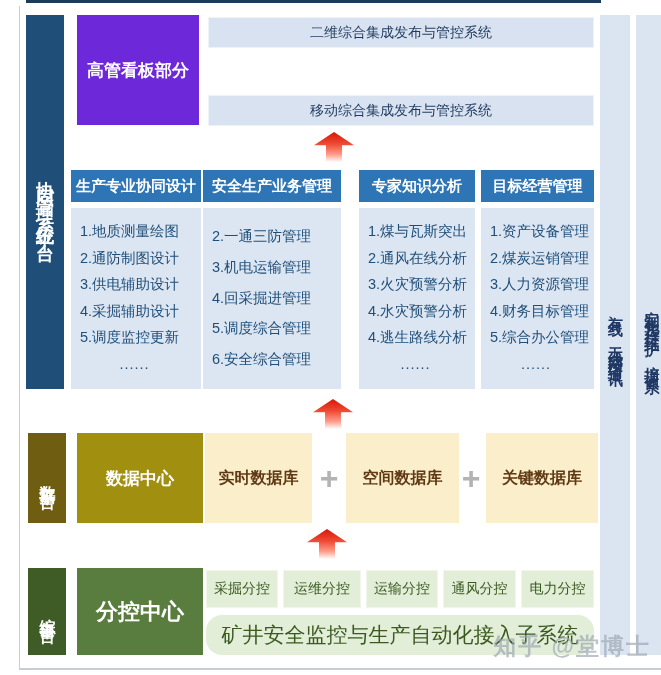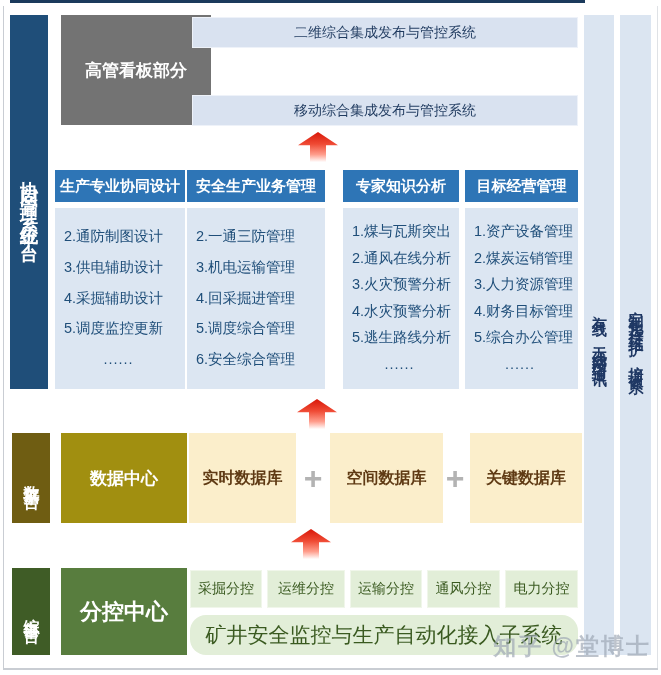--- a/index.html
+++ b/index.html
@@ -1,41 +1,41 @@
 <!DOCTYPE html>
 <html><head>
 <meta charset="utf-8">
 <style>
   * { margin:0; padding:0; box-sizing:border-box; }
   body { background:#ffffff; font-family:"Liberation Sans", sans-serif; }
   .canvas {
     position:relative; width:661px; height:675px; background:#ffffff;
     overflow:hidden;
   }
-  .abs { position:absolute; }
+  .abs { position:absolute;margin-left:16px; }
 
   
   .frame-left  { left:3px; top:6px; width:1px; height:663px; background:#c9cdd3; }
   .frame-right { left:657px; top:6px; width:1px; height:663px; background:#dfe2e6; }
   .frame-bottom{ left:3px; top:668px; width:655px; height:2px; background:#c9cdd3; }
   .top-accent  { left:10px; top:0; width:575px; height:3px; background:#1b3a5c; }
 
   
   .vbar {
     display:flex; align-items:center; justify-content:center;
     writing-mode:vertical-rl; text-orientation:upright;
     color:#ffffff; font-weight:bold;
   }
   .vbar-navy  { left:10px; top:15px; width:38px; height:374px; background:#1f4e79; font-size:18px; letter-spacing:9px; }
   .vbar-gold  { left:12px; top:433px; width:38px; height:90px;  background:#6f5d12; font-size:16px; letter-spacing:3px; }
   .vbar-green { left:12px; top:568px; width:38px; height:87px;  background:#3f5c26; font-size:16px; letter-spacing:3px; }
 
   
   .box { display:flex; align-items:center; justify-content:center; color:#fff; font-weight:bold; text-align:center; }
-  .box-dashboard { left:61px; top:15px;  width:150px; height:110px; background:#737373; font-size:17px; }
+  .box-dashboard { left:61px; top:15px;  width:122px; height:110px; background:#6d28d9; font-size:17px; }
   .box-datacenter{ left:61px; top:433px; width:126px; height:90px;  background:#a18f10; font-size:17px; }
   .box-subctrl   { left:61px; top:568px; width:126px; height:87px;  background:#587d3e; font-size:22px; }
 
   
   .sysbar {
     left:192px; width:386px; height:31px; background:#d9e2f0; border:1px solid #eef2f9;
     display:flex; align-items:center; justify-content:center;
     color:#1f3a5f; font-size:14px;
   }
 
@@ -126,41 +126,42 @@
   <div class="abs sysbar" style="top:95px;">移动综合集成发布与管控系统</div>
 
   <div class="abs arrow-up arrow-1"></div>
 
   <div class="abs colhead c1">生产专业协同设计</div>
   <div class="abs colhead c2">安全生产业务管理</div>
   <div class="abs colhead c3">专家知识分析</div>
   <div class="abs colhead c4">目标经营管理</div>
 
   <div class="abs collist c1">
+    <div class="item">1.地质测量绘图</div>
     <div class="item">2.通防制图设计</div>
     <div class="item">3.供电辅助设计</div>
     <div class="item">4.采掘辅助设计</div>
     <div class="item">5.调度监控更新</div>
     <div class="item dots-item">......</div>
   </div>
 
   <div class="abs collist c2">
     <div class="item">2.一通三防管理</div>
     <div class="item">3.机电运输管理</div>
     <div class="item">4.回采掘进管理</div>
     <div class="item">5.调度综合管理</div>
     <div class="item">6.安全综合管理</div>
   </div>
 
   <div class="abs collist c3">
     <div class="item">1.煤与瓦斯突出</div>
     <div class="item">2.通风在线分析</div>
     <div class="item">3.火灾预警分析</div>
     <div class="item">4.水灾预警分析</div>
-    <div class="item">5.逃生路线分析</div>
+    <div class="item">4.逃生路线分析</div>
     <div class="item dots-item">......</div>
   </div>
 
   <div class="abs collist c4">
     <div class="item">1.资产设备管理</div>
     <div class="item">2.煤炭运销管理</div>
     <div class="item">3.人力资源管理</div>
     <div class="item">4.财务目标管理</div>
     <div class="item">5.综合办公管理</div>
     <div class="item dots-item">......</div>

